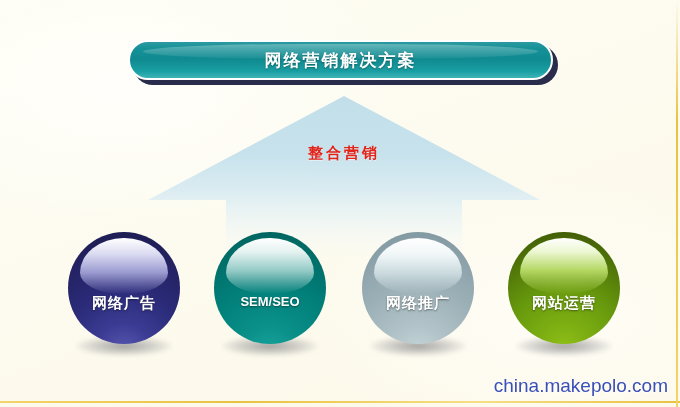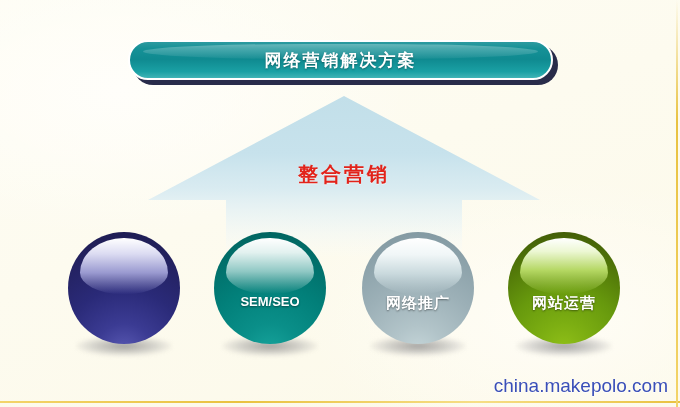--- a/index.html
+++ b/index.html
@@ -47,26 +47,25 @@
   }
   #arrow-wrap svg { display: block; width: 100%; height: 100%; }
 
   #arrow-label {
     position: absolute;
     left: 0;
     right: 0;
     top: 48px;
     text-align: center;
     color: #e2231a;
-    font-size: 20px;
+    font-size: 15px;
     font-weight: bold;
     letter-spacing: 3px;
     text-shadow: 0 1px 0 rgba(255,255,255,0.55);
     font-family: "DejaVu Sans", "Liberation Sans", sans-serif;
-    margin-top: 17px;
   }
 
   
   #banner {
     position: absolute;
     left: 128px;
     top: 40px;
     width: 425px;
     height: 40px;
   }
@@ -236,20 +235,21 @@
       <div id="banner-gloss"></div>
       <div id="banner-title">网络营销解决方案</div>
     </div>
   </div>
 
   <div class="sphere-unit" id="sphere-0" style="left:68px; top:232px;">
     <div class="sphere-shadow"></div>
     <div class="sphere">
       <div class="sphere-gloss"></div>
     </div>
+    <div class="sphere-label">网络广告</div>
   </div>
 
   <div class="sphere-unit" id="sphere-1" style="left:214px; top:232px;">
     <div class="sphere-shadow"></div>
     <div class="sphere">
       <div class="sphere-gloss"></div>
     </div>
     <div class="sphere-label latin">SEM/SEO</div>
   </div>
 

